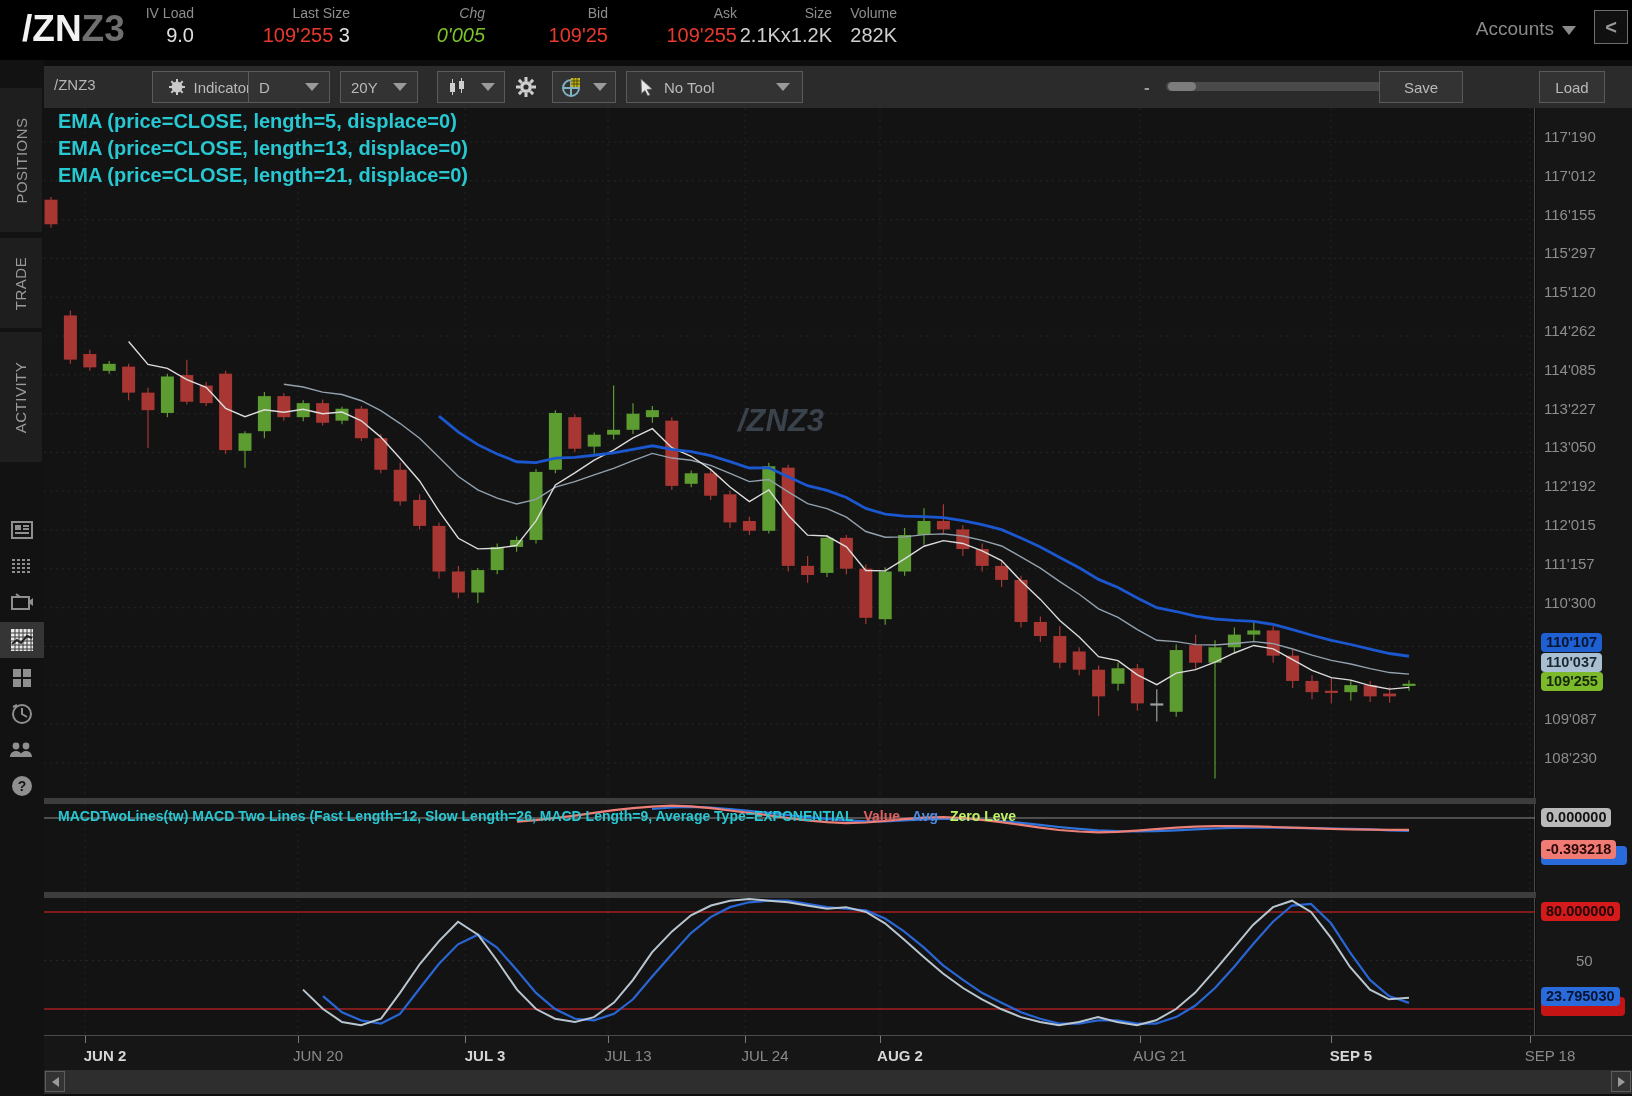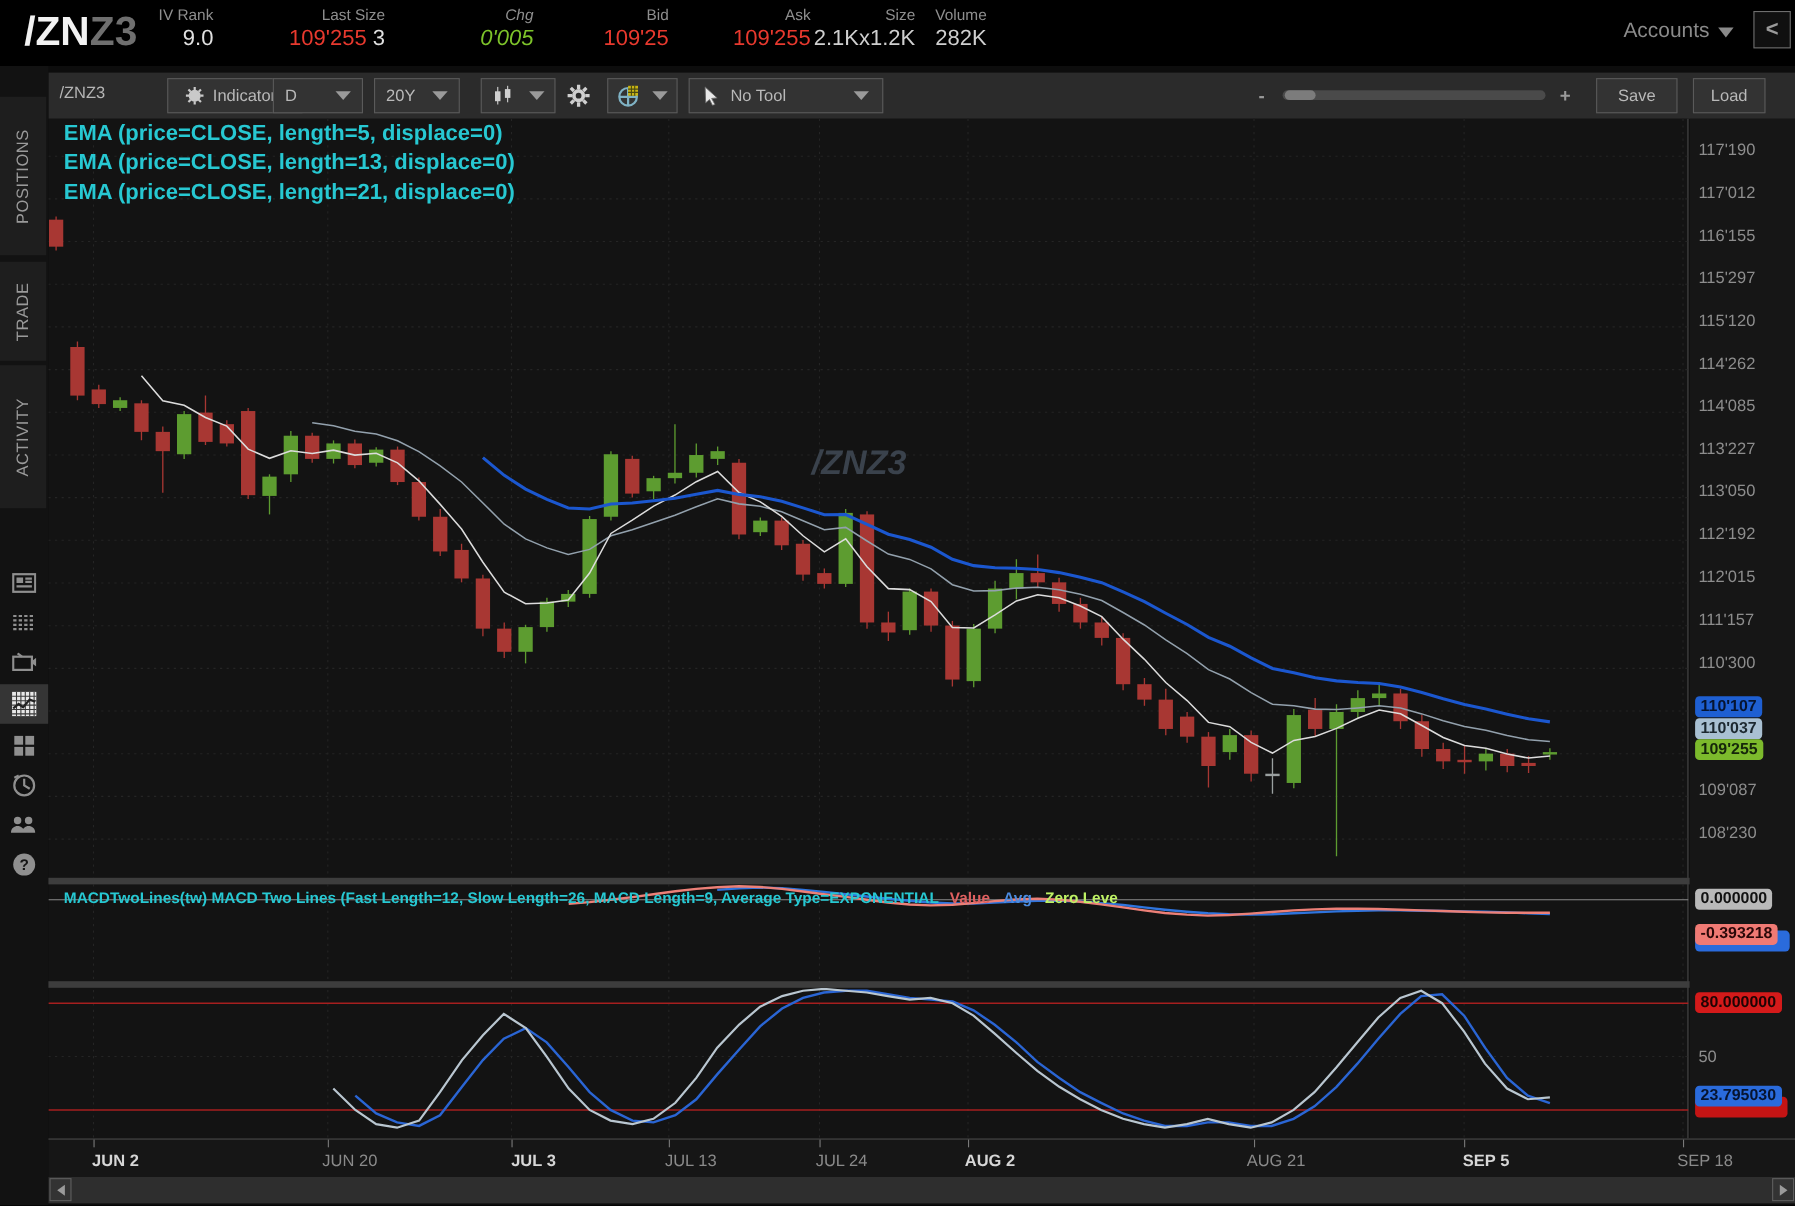--- a/index.html
+++ b/index.html
@@ -67,21 +67,21 @@
 </style>
 </head>
 <body>
 
 <div id="app">
 
   <div id="header">
     <div id="logo"><span>/ZN</span><span class="sub">Z3</span></div>
     <div id="hfields">
         <div class="hfield" style="right: 1438px;">
-          <span class="lb">IV Rank</span>
+          <span class="lb">IV Load</span>
           <span class="vl"><span style="color: rgb(224, 224, 224);">9.0</span></span>
         </div>
         <div class="hfield" style="right: 1282px;">
           <span class="lb">Last Size</span>
           <span class="vl"><span style="color: rgb(232, 57, 46);">109'255</span><span style="color: rgb(224, 224, 224);"> 3</span></span>
         </div>
         <div class="hfield" style="right: 1147px; font-style: italic;">
           <span class="lb">Chg</span>
           <span class="vl"><span style="color: rgb(125, 195, 42);">0'005</span></span>
         </div>
@@ -163,21 +163,21 @@
           </svg>
           <span>No Tool</span>
         </span>
       <span class="chev-dn"></span>
     </div>
     <div id="zoom-minus" style="left:1100px;">-</div>
     <div id="zoom-track">
         <div id="zoom-handle"></div>
       </div>
     <div id="zoom-plus" style="left:1374px;">+</div>
-    <div class="tbtn" style="left:1407px;width:74px;">Save</div>
+    <div class="tbtn" style="left:1335px;width:84px;">Save</div>
     <div class="tbtn" style="left:1495px;width:66px;">Load</div>
   </div>
 
   <div id="sidebar">
     <div class="vtab" style="top:28px;height:144px;">
         <span>POSITIONS</span>
       </div>
     <div class="vtab" style="top:178px;height:90px;">
         <span>TRADE</span>
       </div>
@@ -460,21 +460,21 @@
       <div class="axlabel" style="top: 214px;">114'262</div>
       <div class="axlabel" style="top: 252.8px;">114'085</div>
       <div class="axlabel" style="top: 291.6px;">113'227</div>
       <div class="axlabel" style="top: 330.4px;">113'050</div>
       <div class="axlabel" style="top: 369.2px;">112'192</div>
       <div class="axlabel" style="top: 408px;">112'015</div>
       <div class="axlabel" style="top: 446.8px;">111'157</div>
       <div class="axlabel" style="top: 485.6px;">110'300</div>
       <div class="axlabel" style="top: 602px;">109'087</div>
       <div class="axlabel" style="top: 640.8px;">108'230</div>
-      <div class="axlabel" style="top: 844px;">50</div>
+      <div class="axlabel" style="top: 844px; margin-left: 32px;">50</div>
       <div class="bubble" style="top: 525px; background: rgb(30, 95, 210); color: rgb(6, 20, 48);">110'107</div>
       <div class="bubble" style="top: 545px; background: rgb(169, 192, 210); color: rgb(28, 40, 48);">110'037</div>
       <div class="bubble" style="top: 564px; background: rgb(124, 186, 44); color: rgb(21, 38, 10);">109'255</div>
       <div class="bubble" style="top: 738px; background: rgb(42, 107, 220); color: rgb(17, 17, 17); width: 86px;"></div>
       <div class="bubble" style="top: 700px; background: rgb(185, 185, 185); color: rgb(17, 17, 17);">0.000000</div>
       <div class="bubble" style="top: 732px; background: rgb(240, 122, 116); color: rgb(42, 8, 8);">-0.393218</div>
       <div class="bubble" style="top: 889px; background: rgb(196, 20, 20); color: rgb(17, 17, 17); width: 84px;"></div>
       <div class="bubble" style="top: 794px; background: rgb(212, 26, 26); color: rgb(30, 4, 4);">80.000000</div>
       <div class="bubble" style="top: 879px; background: rgb(42, 107, 220); color: rgb(6, 20, 48);">23.795030</div>
     </div>

